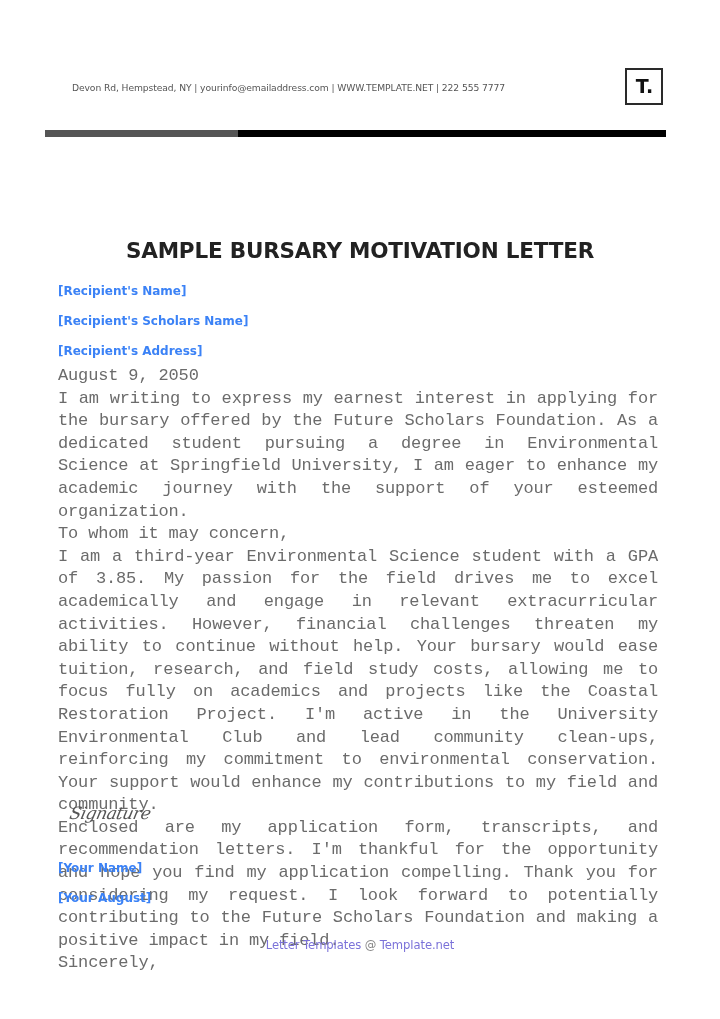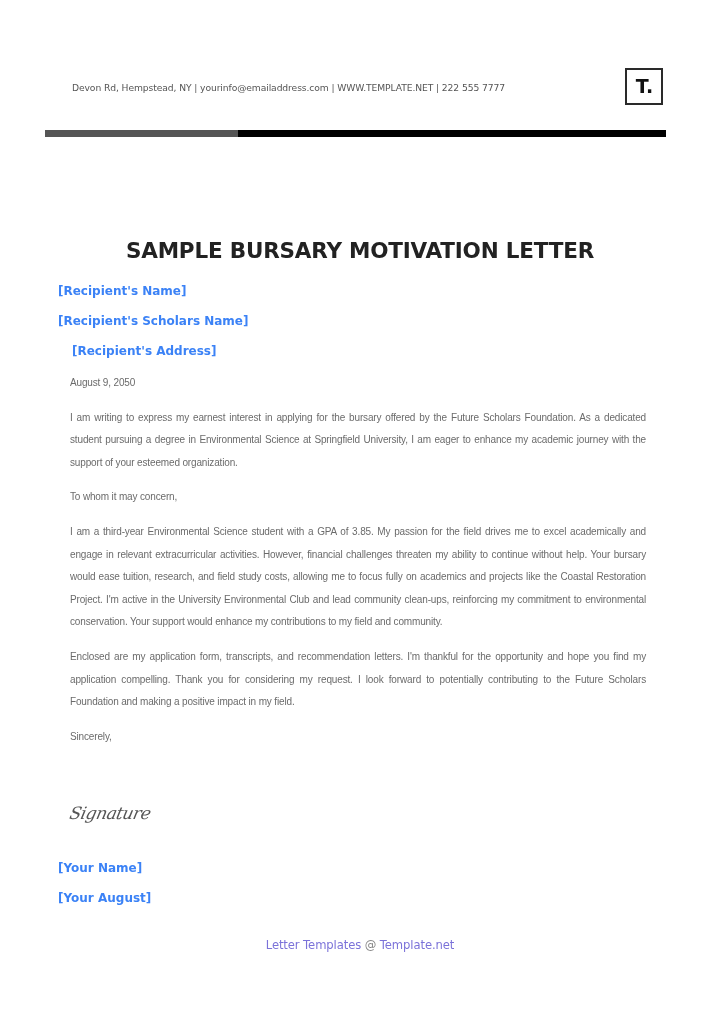--- a/index.html
+++ b/index.html
@@ -84,27 +84,27 @@
     }
     .label-bold {
       font-family: "DejaVu Sans", sans-serif;
       font-weight: bold;
       font-size: 12px;
       color: #3b82f6;
       line-height: 17px;
       margin: 0;
     }
     .label-gap { margin-bottom: 13px; }
-    .label-gap-small { margin-bottom: 5px; margin-left: 14px; }
+    .label-gap-small { margin-bottom: 5px; }
     .body-text {
-      font-family: Liberation Sans, sans-serif;
-      font-size: 10px;
+      font-family: Liberation Mono, monospace;
+      font-size: 17px;
       color: #6b6b6b;
       line-height: 22.6px;
-      margin: 12px;
+      margin: 0;
       text-align: justify;
       letter-spacing: -0.15px;
     }
     .body-text.single {
       text-align: left;
     }
     .signature {
       position: absolute;
       left: 70px;
       top: 803px;

